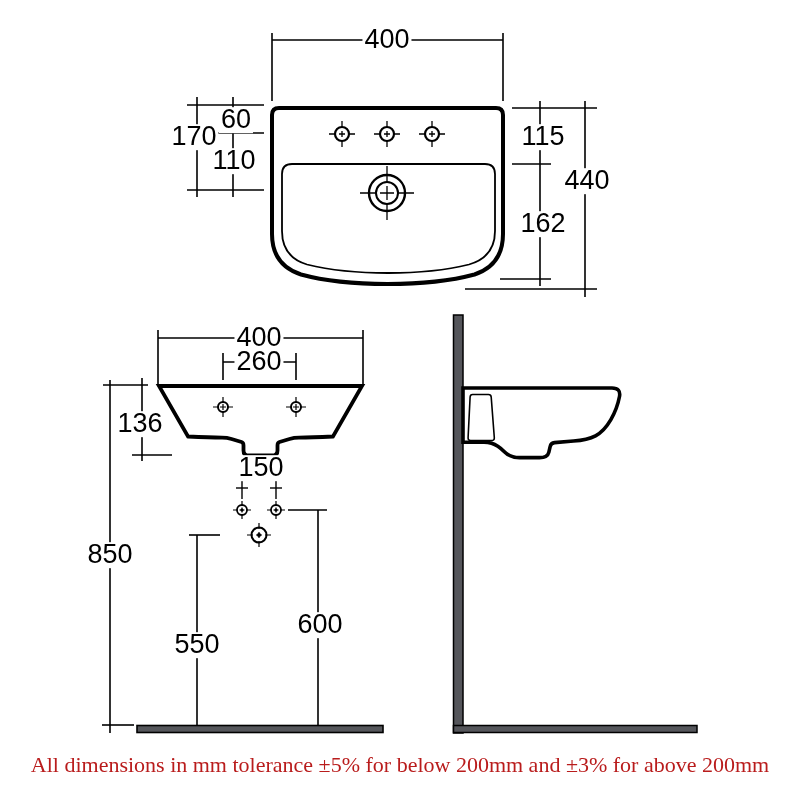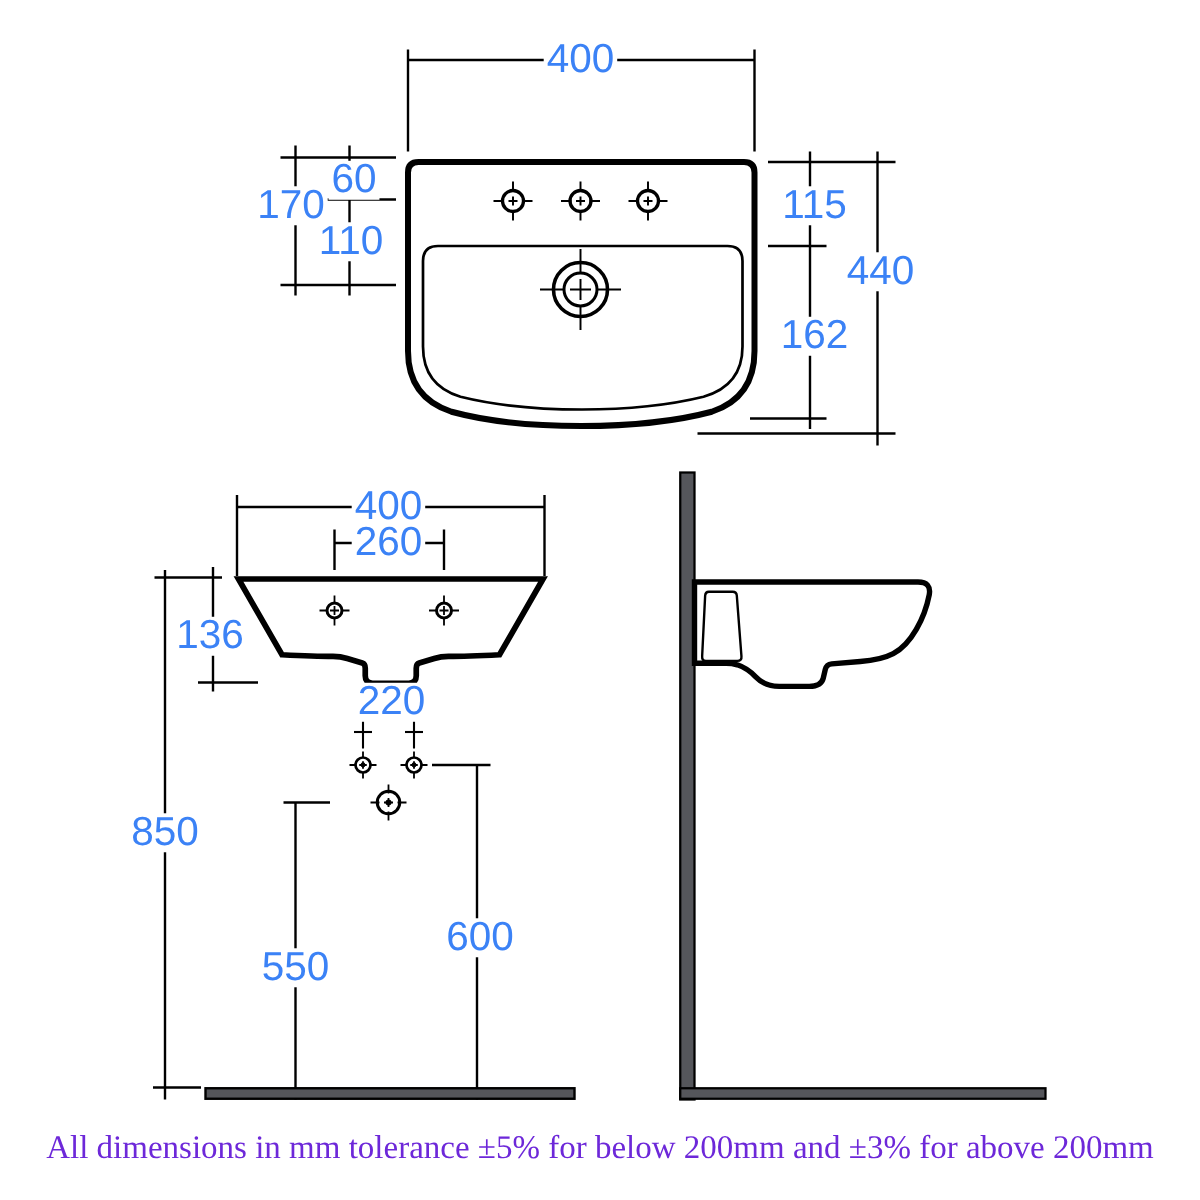--- a/index.html
+++ b/index.html
@@ -3,26 +3,26 @@
 <meta charset="utf-8">
 <style>
   html,body { margin:0; padding:0; background:#fff; }
   .canvas {
     position:relative; width:800px; height:800px; background:#fff;
     font-family:"Liberation Sans", sans-serif; overflow:hidden;
   }
   .drawing { position:absolute; left:0; top:0; }
   .lbl {
     position:absolute; transform:translate(-50%,-50%);
-    font-size:27px; line-height:0.95; color:#3b82f6;
+    font-size:27px; line-height:0.95; color:#000000;
     background:#fff; padding:0 2px; white-space:nowrap;
   }
   .note {
     position:absolute; left:0; right:0; top:752px; text-align:center;
-    font-family:"Liberation Serif", serif; font-size:22px; color:#6d28d9;
+    font-family:"Liberation Serif", serif; font-size:22px; color:#b91c1c;
     white-space:nowrap;
   }
   svg * { vector-effect:none; }
 </style>
 </head>
 <body>
 
 <div class="canvas">
 
   <svg class="drawing" width="800" height="800" viewBox="0 0 800 800">
@@ -160,19 +160,19 @@
   <span class="lbl" style="left:236px;top:120px">60</span>
   <span class="lbl" style="left:194px;top:137px">170</span>
   <span class="lbl" style="left:234px;top:161px">110</span>
   <span class="lbl" style="left:543px;top:137px">115</span>
   <span class="lbl" style="left:587px;top:181px">440</span>
   <span class="lbl" style="left:543px;top:224px">162</span>
 
   <span class="lbl" style="left:259px;top:338px">400</span>
   <span class="lbl" style="left:259px;top:362px">260</span>
   <span class="lbl" style="left:140px;top:424px">136</span>
-  <span class="lbl" style="left:261px;top:468px">220</span>
+  <span class="lbl" style="left:261px;top:468px">150</span>
   <span class="lbl" style="left:110px;top:555px">850</span>
   <span class="lbl" style="left:197px;top:645px">550</span>
   <span class="lbl" style="left:320px;top:625px">600</span>
 
   <div class="note">All dimensions in mm tolerance ±5% for below 200mm and ±3% for above 200mm</div>
 </div>
 
 </body></html>

